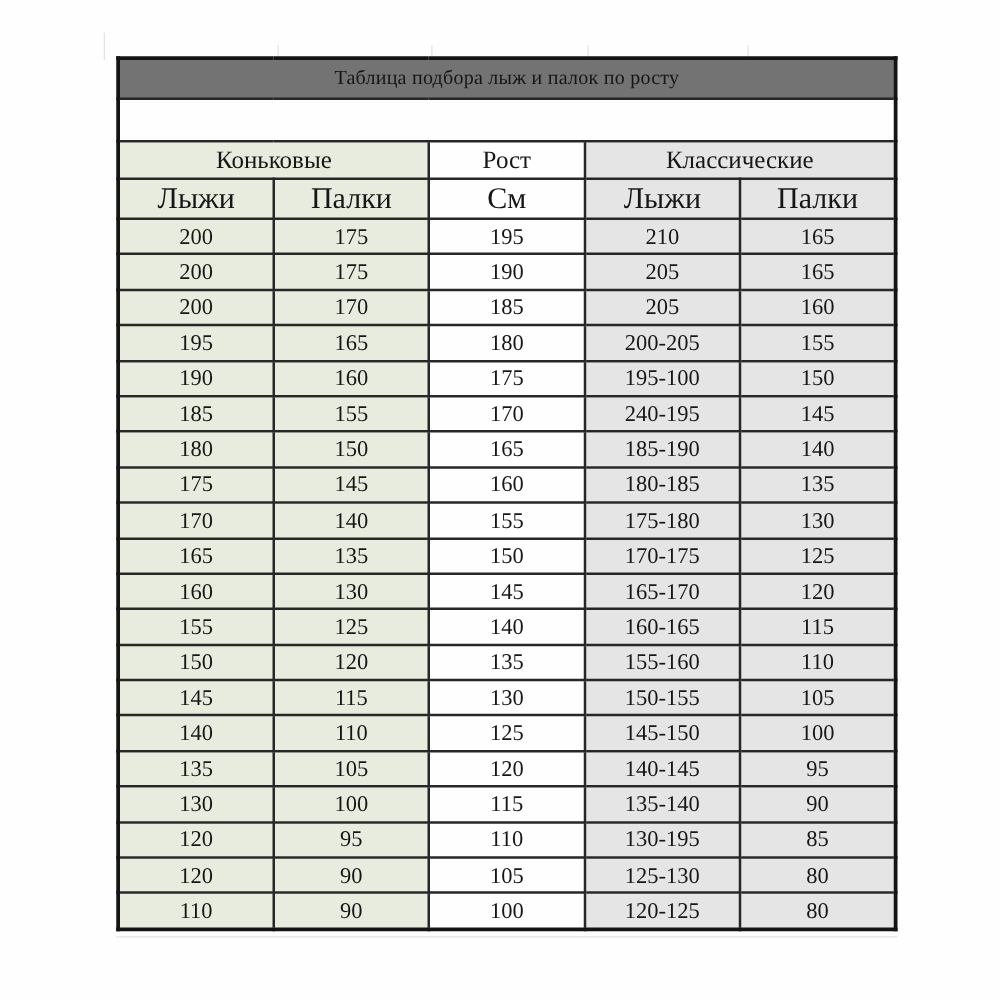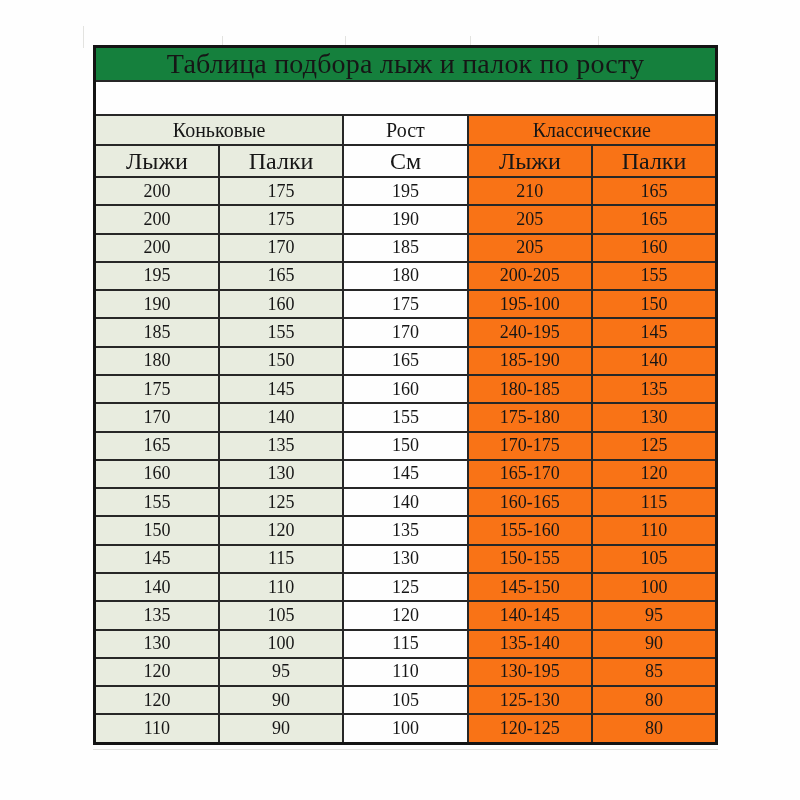--- a/index.html
+++ b/index.html
@@ -31,43 +31,43 @@
   table.size-table td, table.size-table th {
     border: 2px solid #272727;
     text-align: center;
     vertical-align: middle;
     font-weight: 400;
     padding: 0;
     overflow: hidden;
     white-space: nowrap;
   }
   tr.title-row td {
-    font-size: 28px;
+    font-size: 16px;
     height: 30px;
-    background: #15803d;
+    background: #737373;
     letter-spacing: 0.2px;
   }
   tr.spacer-row td {
     height: 32px;
     background: #fefefe;
   }
   tr.group-row th {
     font-size: 20px;
     height: 28px;
   }
   tr.subheader-row th {
     font-size: 24px;
     height: 30px;
   }
   tr.data-row td {
     font-size: 18px;
   }
   .fill-skate   { background: #e8ecdf; }
   .fill-height  { background: #fefefe; }
-  .fill-classic { background: #f97316; }
+  .fill-classic { background: #e5e5e5; }
   
   .tick {
     position: absolute;
     background: #e3e3e0;
   }
   .tick.v { width: 1px; }
   .tick.h { height: 1px; }
 </style>
 </head>
 <body>

